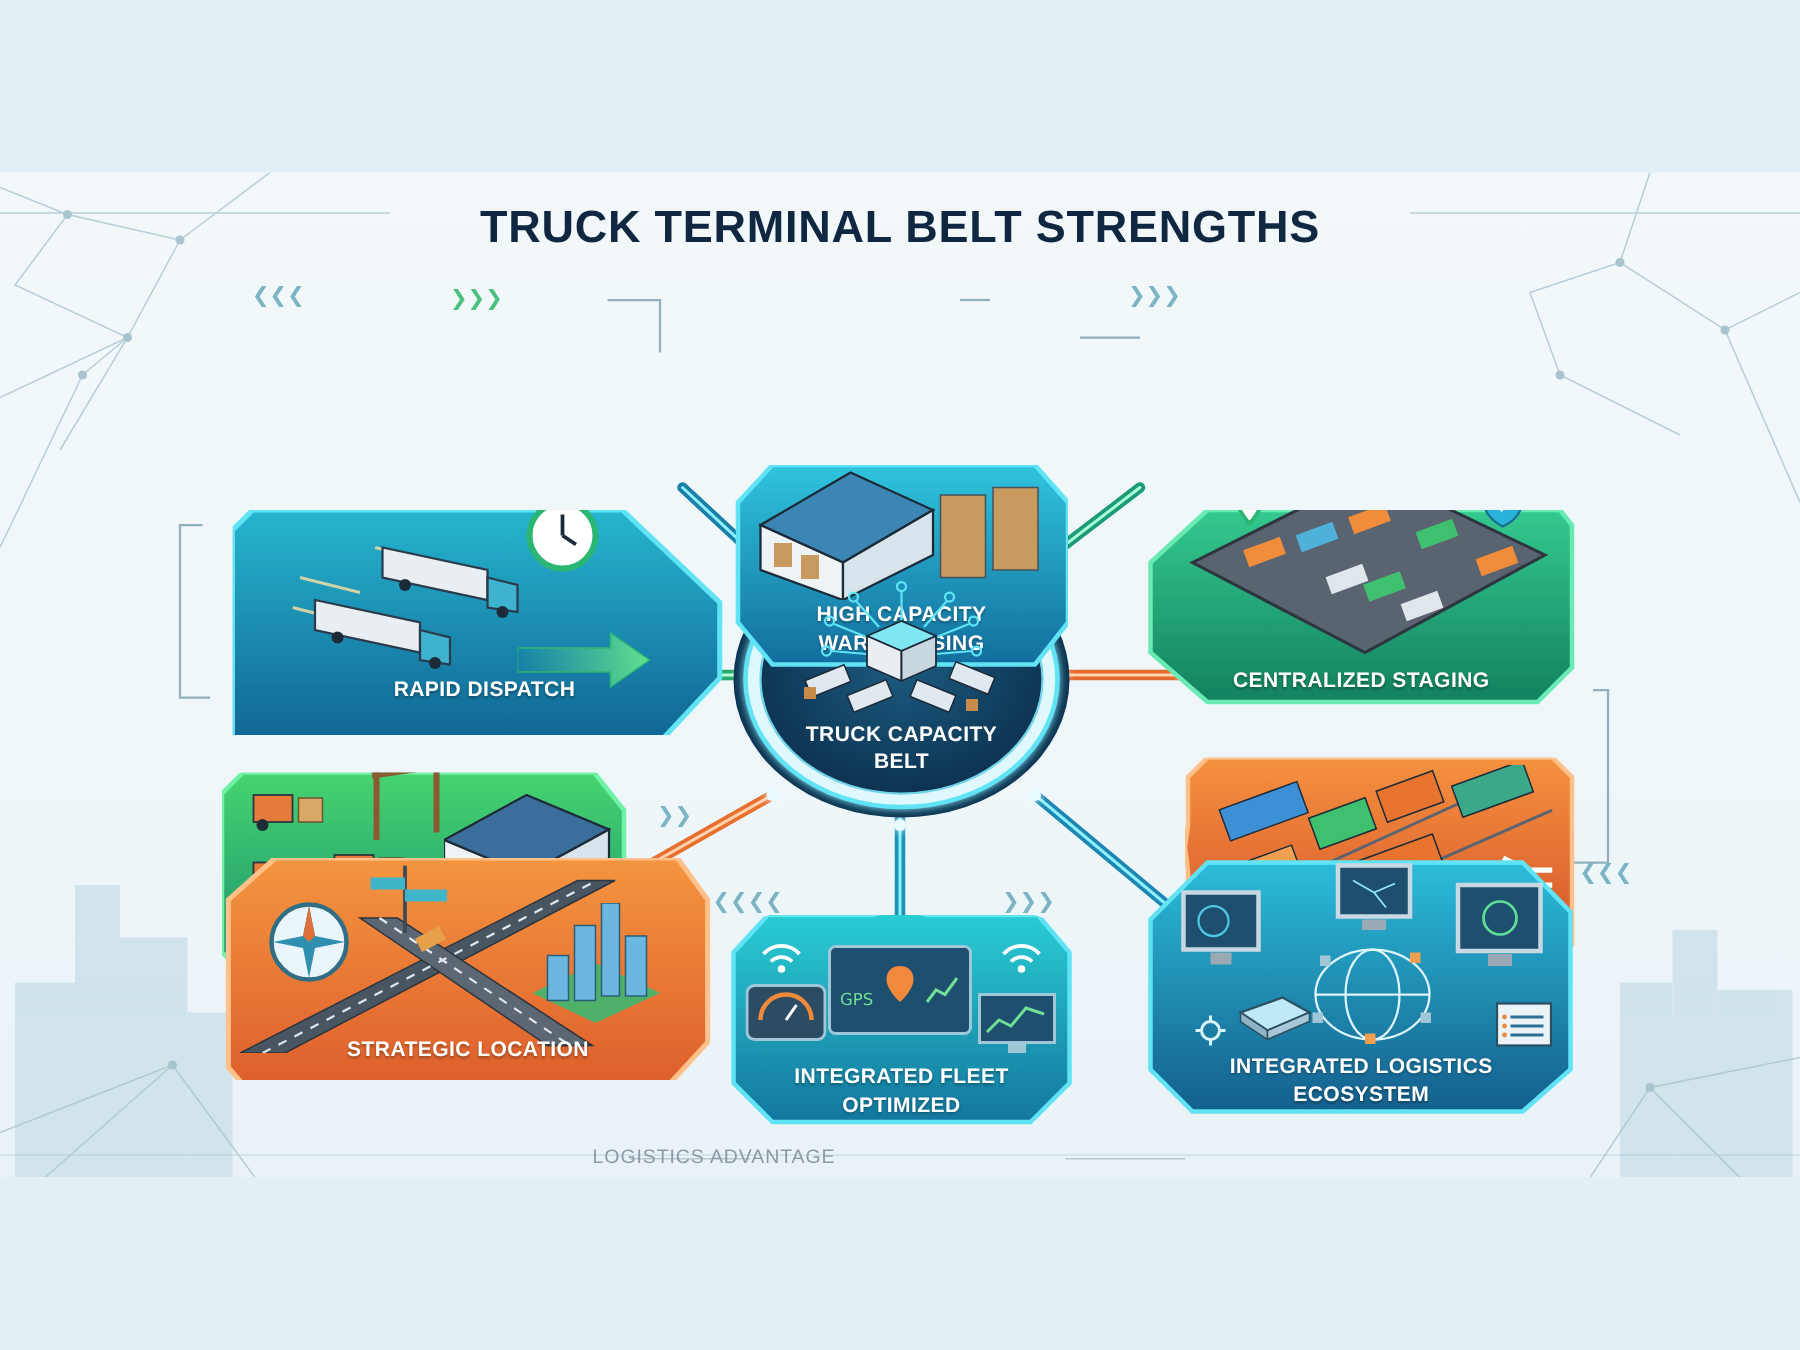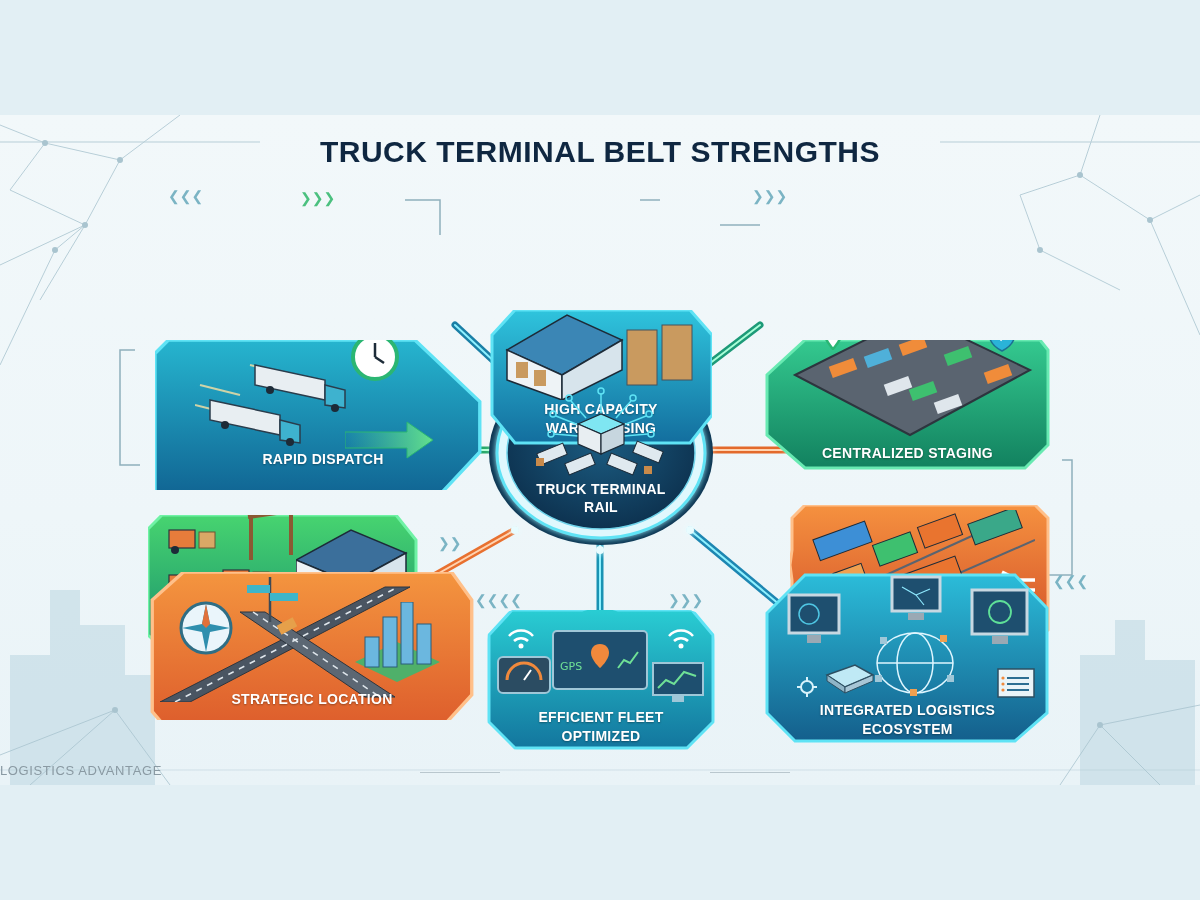--- a/index.html
+++ b/index.html
@@ -6,21 +6,21 @@
   body{width:1200px;height:900px;background:#e2eff4;position:relative;overflow:hidden;font-family:"Liberation Sans","DejaVu Sans",sans-serif;}
   .canvas{position:absolute;left:0;top:115px;width:1200px;height:670px;background:linear-gradient(180deg,#f2f8fa 0%,#eef6f9 60%,#e9f3f7 100%);overflow:hidden;}
   .bgsvg{position:absolute;left:0;top:0;width:1200px;height:670px;}
   .title{position:absolute;left:0;top:20px;width:1200px;text-align:center;font-size:30px;font-weight:700;color:#0f2741;letter-spacing:0.5px;}
   .card{position:absolute;overflow:hidden;}
   .card .shape{position:absolute;inset:0;}
   .card-label{position:absolute;left:0;right:0;text-align:center;color:#fff;font-weight:700;font-size:15px;letter-spacing:0.3px;text-shadow:0 1px 2px rgba(0,0,0,0.35);line-height:19px;}
   .illus{position:absolute;}
   .hub{position:absolute;left:492px;top:253px;width:218px;height:170px;}
   .hub-label{position:absolute;left:0;right:0;top:112px;text-align:center;color:#fff;font-weight:700;font-size:14px;line-height:18px;letter-spacing:0.3px;}
-  .footer{position:absolute;left:0;top:648px;width:952px;text-align:left;font-size:13px;color:#8a9aa3;letter-spacing:0.6px;}
+  .footer{position:absolute;left:0;top:648px;width:952px;text-align:center;font-size:13px;color:#8a9aa3;letter-spacing:0.6px;}
   .footer-line{position:absolute;top:657px;height:1px;background:#b9c7ce;}
 </style>
 </head>
 <body>
 
 <div class="canvas">
 
   <svg class="bgsvg" viewBox="0 0 1200 670">
     <defs>
       <filter id="glow" x="-50%" y="-50%" width="200%" height="200%">
@@ -394,21 +394,21 @@
         <circle cx="14" cy="18" r="2.5" fill="#fff"></circle>
     </svg>
     <svg class="illus" style="left:180px;top:18px;width:28px;height:22px;" viewBox="0 0 28 22">
       <g stroke="#fff" stroke-width="2.5" fill="none">
           <path d="M2 8 A16 16 0 0 1 26 8"></path>
           <path d="M7 13 A10 10 0 0 1 21 13"></path>
         </g>
         <circle cx="14" cy="18" r="2.5" fill="#fff"></circle>
     </svg>
     <div class="card-label" style="top:98px;font-size:14px;">
-      <div>EFFICIENT FLEET</div>
+      <div>INTEGRATED FLEET</div>
       <div>OPTIMIZED</div>
     </div>
   </div>
 
   <div class="card" style="left:765px;top:458px;width:285px;height:170px;text-decoration:underline;">
     <svg class="shape" viewBox="0 0 285 170">
       <defs>
           <linearGradient id="g8" x1="0" y1="0" x2="0" y2="1">
             <stop offset="0" stop-color="#2bbcd9"></stop>
             <stop offset="1" stop-color="#145f8c"></stop>
@@ -508,21 +508,21 @@
           <rect x="40" y="72" width="28" height="12" transform="rotate(-22 54 78)"></rect>
           <rect x="82" y="72" width="28" height="12" transform="rotate(22 96 78)"></rect>
           <rect x="108" y="60" width="28" height="12" transform="rotate(22 122 66)"></rect>
         </g>
       <g fill="#c98a4a">
           <rect x="10" y="72" width="8" height="8"></rect>
           <rect x="118" y="80" width="8" height="8"></rect>
         </g>
     </svg>
     <div class="hub-label">
-      <div>TRUCK TERMINAL</div>
-      <div>RAIL</div>
+      <div>TRUCK CAPACITY</div>
+      <div>BELT</div>
     </div>
   </div>
 
   <div class="footer-line" style="left:420px;width:80px;"></div>
   <div class="footer">LOGISTICS ADVANTAGE</div>
   <div class="footer-line" style="left:710px;width:80px;"></div>
 </div>
 
 </body></html>

